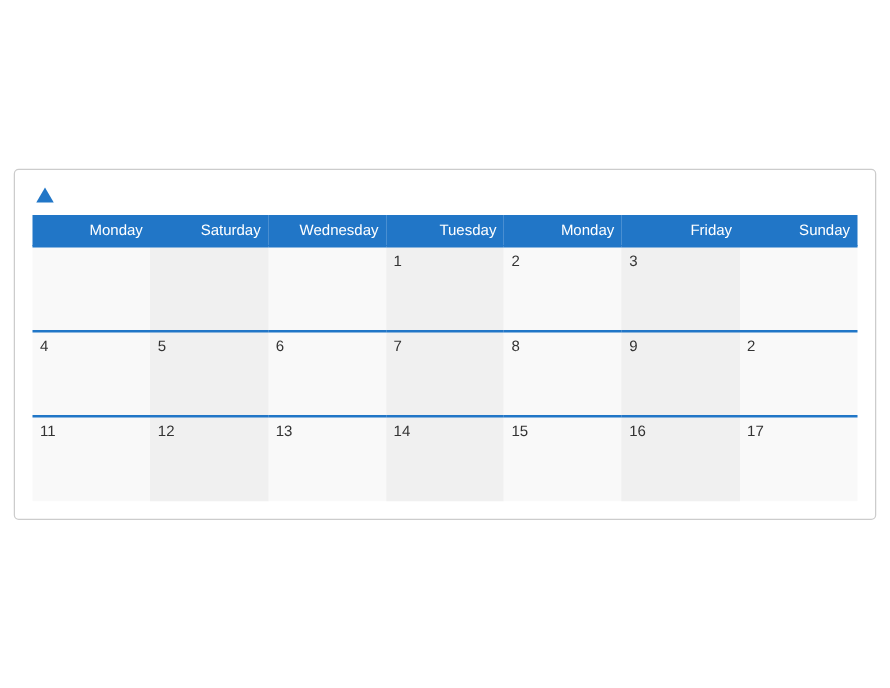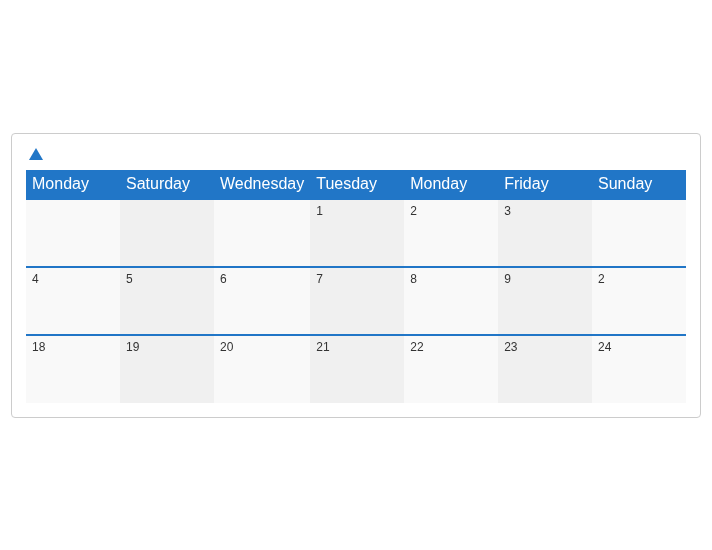--- a/index.html
+++ b/index.html
@@ -65,24 +65,24 @@
       text-align: right;
       min-width: 80px;
     }
     .calendar-grid {
       width: 100%;
       border-collapse: collapse;
     }
     .calendar-grid thead tr th {
       background-color: #2176C7;
       color: #fff;
-      font-size: 16px;
+      font-size: 12px;
       font-weight: normal;
       padding: 5px 6px;
-      text-align: left;
+      text-align: right;
       border: none;
     }
     .calendar-grid tbody tr {
       border-top: 2px solid #2176C7;
     }
     .calendar-grid tbody tr td {
       width: 14.28%;
       height: 68px;
       vertical-align: top;
       padding: 4px 6px;
@@ -143,23 +143,23 @@
         <tr>
           <td><span class="day-number">4</span></td>
           <td><span class="day-number">5</span></td>
           <td><span class="day-number">6</span></td>
           <td><span class="day-number">7</span></td>
           <td><span class="day-number">8</span></td>
           <td><span class="day-number">9</span></td>
           <td><span class="day-number">2</span></td>
         </tr>
         <tr>
-          <td><span class="day-number">18</span></td>
-          <td><span class="day-number">19</span></td>
-          <td><span class="day-number">20</span></td>
-          <td><span class="day-number">21</span></td>
-          <td><span class="day-number">22</span></td>
-          <td><span class="day-number">23</span></td>
-          <td><span class="day-number">24</span></td>
+          <td><span class="day-number">11</span></td>
+          <td><span class="day-number">12</span></td>
+          <td><span class="day-number">13</span></td>
+          <td><span class="day-number">14</span></td>
+          <td><span class="day-number">15</span></td>
+          <td><span class="day-number">16</span></td>
+          <td><span class="day-number">17</span></td>
         </tr>
       </tbody>
   </table>
 </div>
 
 </body></html>

